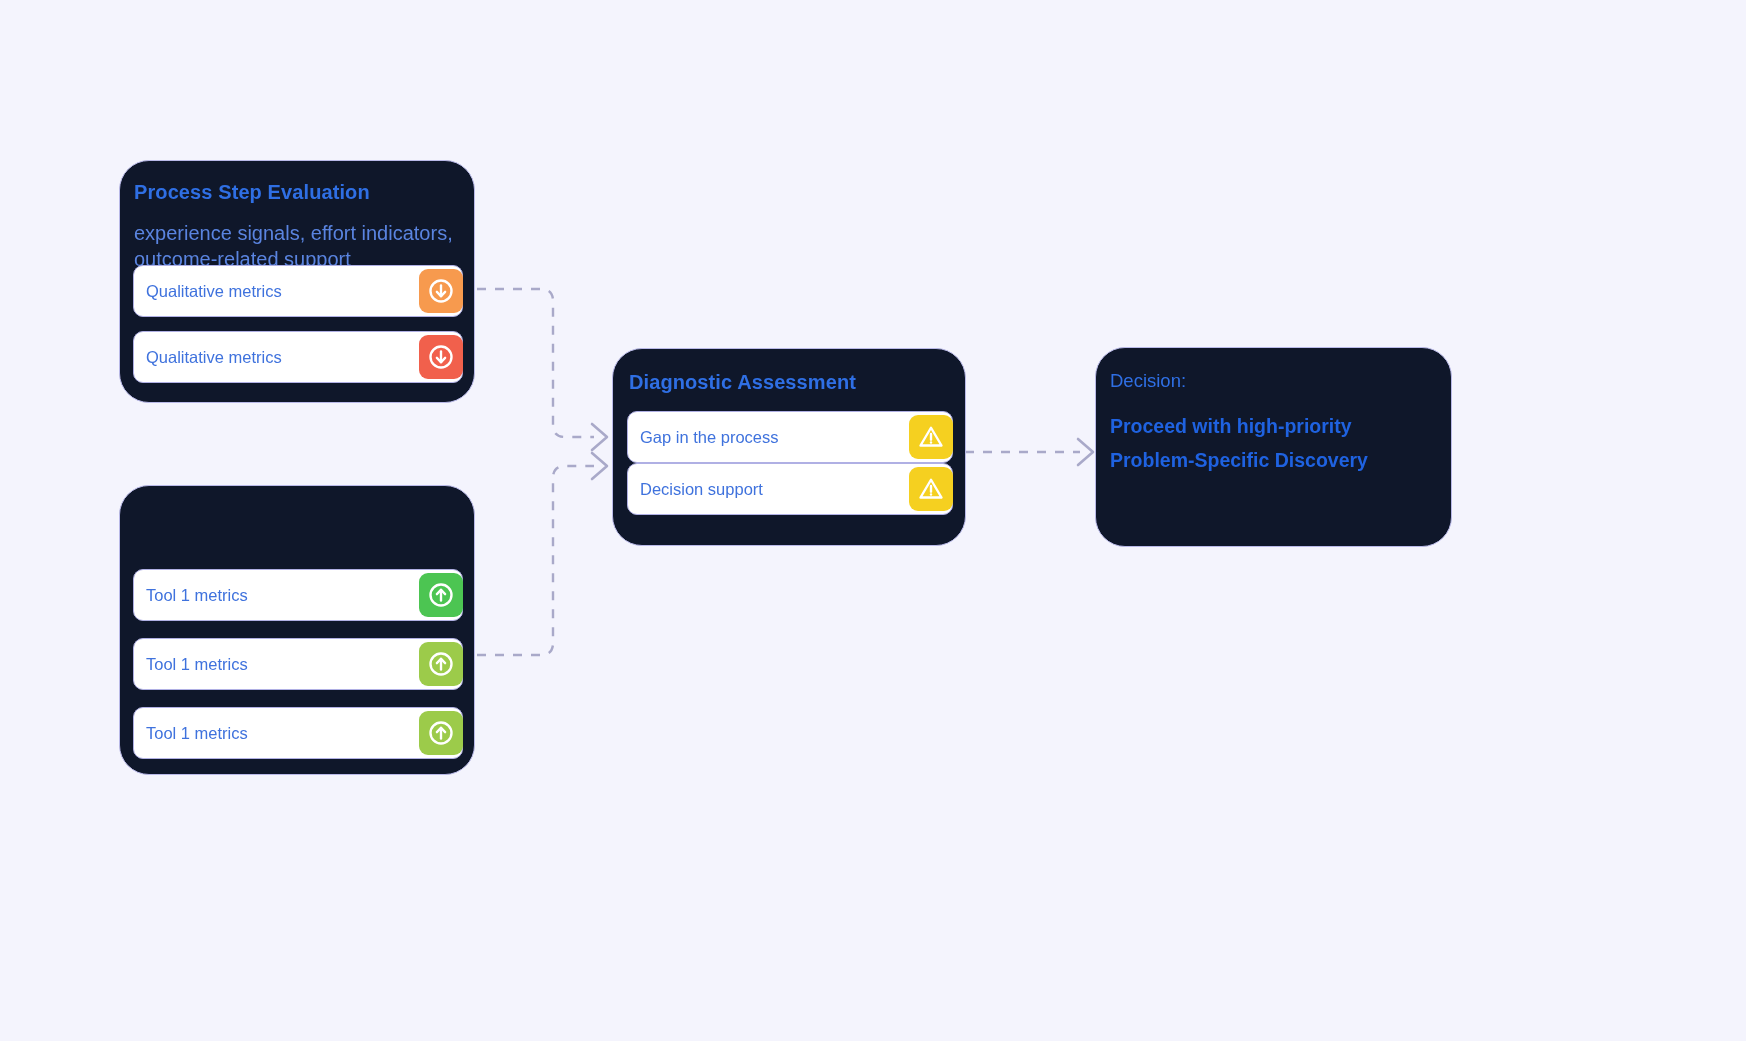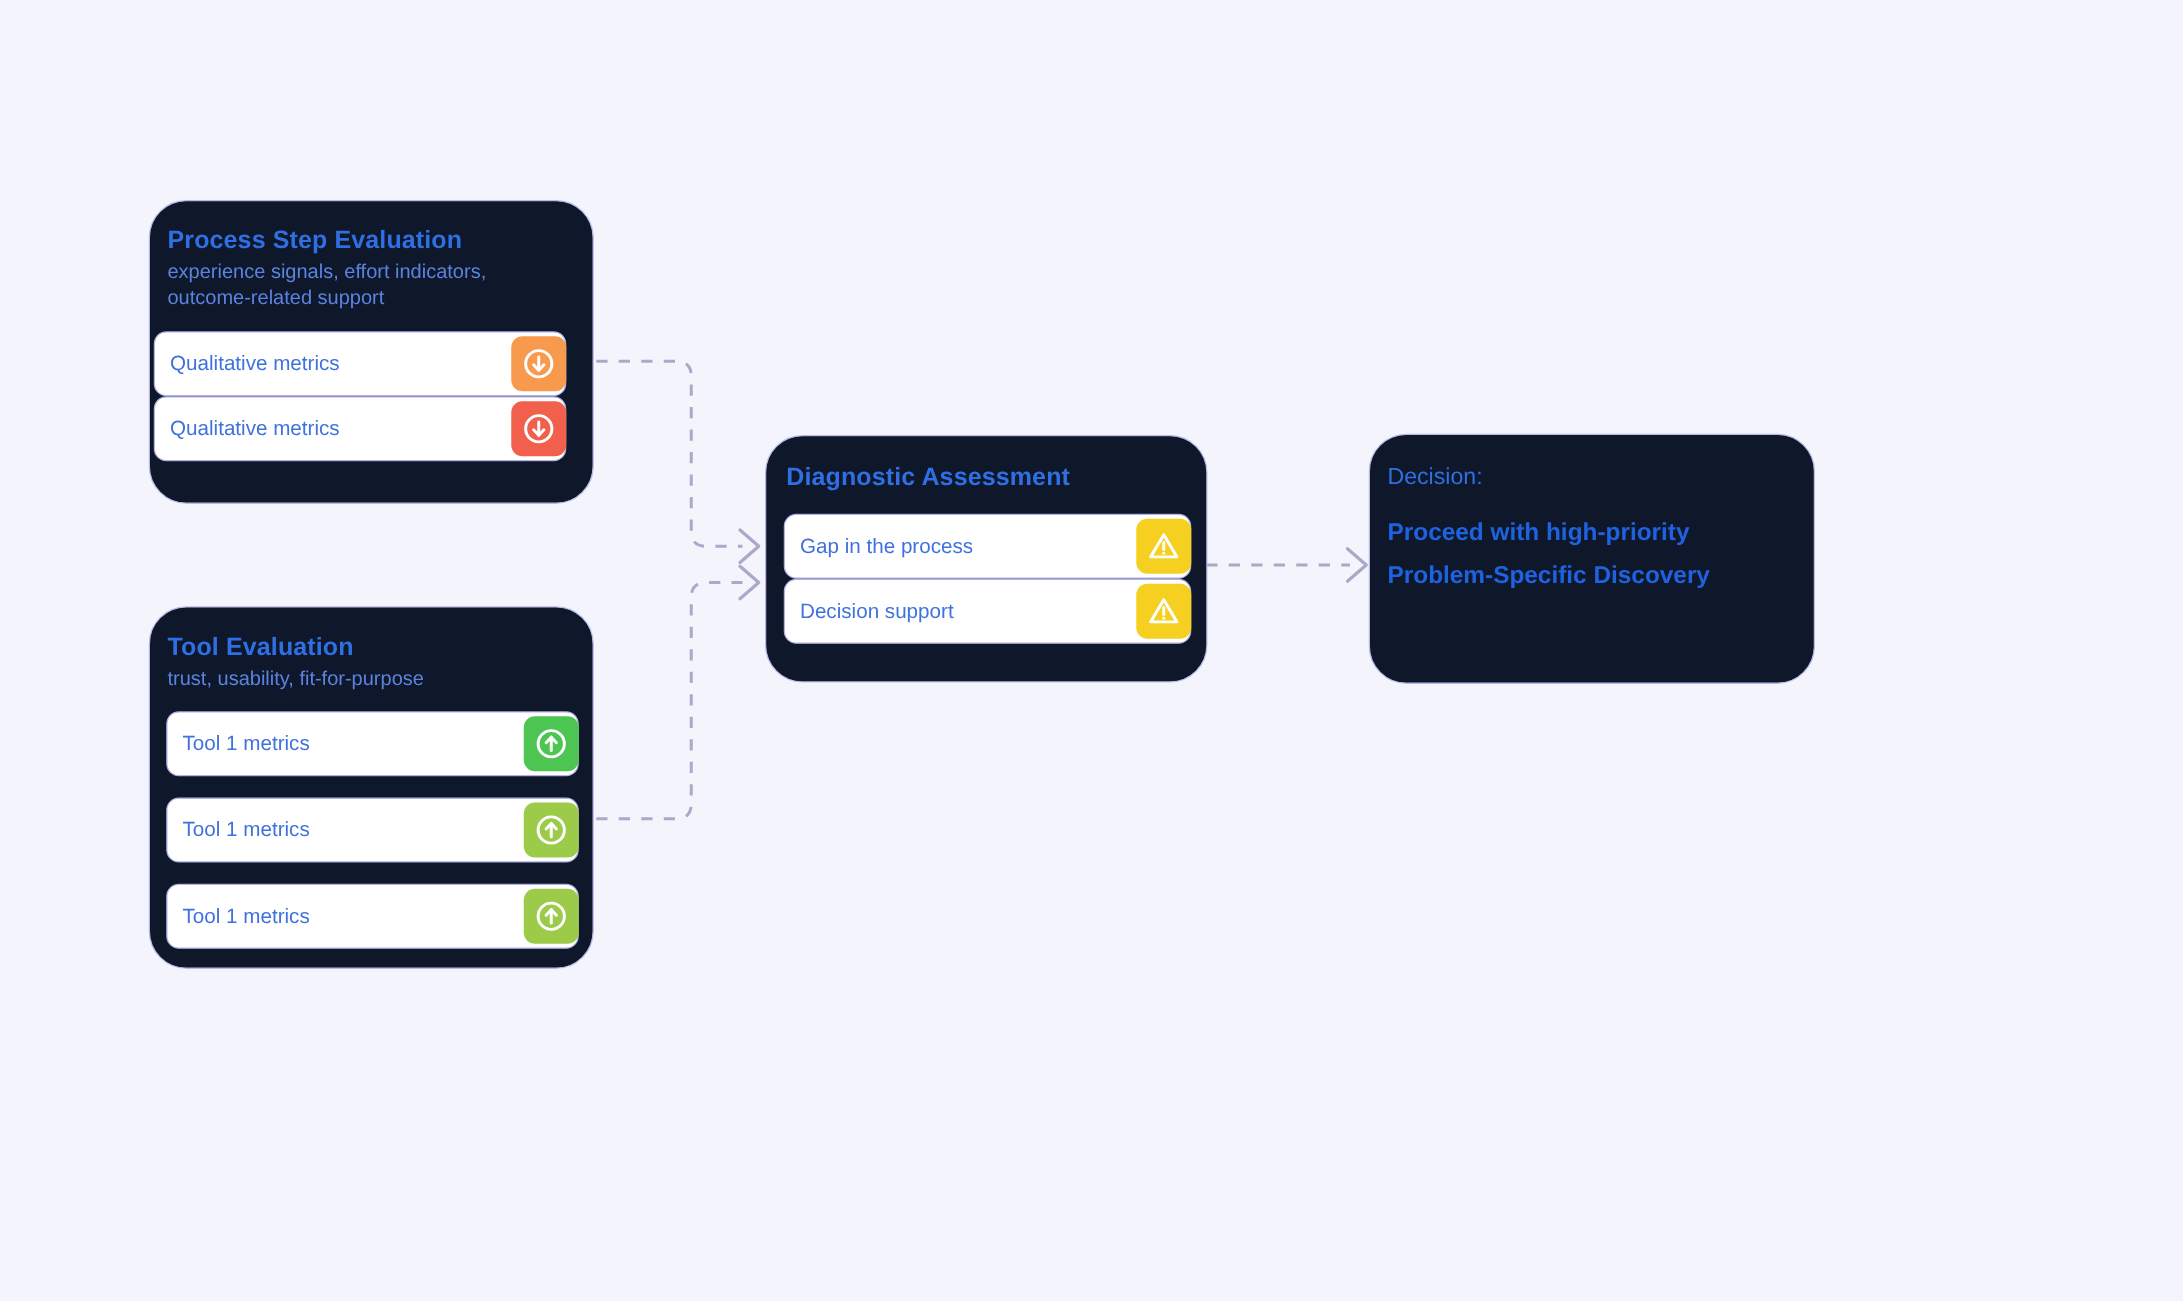--- a/index.html
+++ b/index.html
@@ -40,24 +40,24 @@
 
   .card-title {
     color: #2f6fe4;
     font-size: 20px;
     font-weight: bold;
     letter-spacing: 0.1px;
     white-space: nowrap;
   }
   .card-subtitle {
     color: #5a84e0;
-    font-size: 16px;
+    font-size: 20px;
     font-weight: normal;
     line-height: 1.32;
-    margin-top: 3px;
+    margin-top: 16px;
   }
 
   .rows {
     display: flex;
     flex-direction: column;
   }
 
   .metric-row {
     position: relative;
     display: flex;
@@ -92,23 +92,24 @@
   
   #card-process {
     left: 119px;
     top: 160px;
     width: 356px;
     height: 243px;
   }
   #card-process .head { position: absolute; left: 14px; top: 20px; }
   #card-process .rows {
     position: absolute;
-    left: 3px;
+    left: 13px;
     top: 104px;
     width: 330px;
+    gap: 14px;
   }
 
   
   #card-tool {
     left: 119px;
     top: 485px;
     width: 356px;
     height: 290px;
   }
   #card-tool .head { position: absolute; left: 14px; top: 21px; }
@@ -209,24 +210,20 @@
             <line x1="12" y1="7.6" x2="12" y2="16.1"></line>
             <polyline points="8.7,12.7 12,16.2 15.3,12.7"></polyline>
           </svg>
         </span>
       </div>
 
     </div>
   </div>
 
   <div class="card" id="card-tool">
-    <div class="head">
-      <div class="card-title">Tool Evaluation</div>
-      <div class="card-subtitle">trust, usability, fit-for-purpose</div>
-    </div>
     <div class="rows">
 
       <div class="metric-row">
         <span class="metric-label">Tool 1 metrics</span>
         <span class="badge" style="background:#4cc552">
           <svg width="30" height="30" viewBox="0 0 24 24" fill="none" stroke="#ffffff" stroke-width="1.9" stroke-linecap="round" stroke-linejoin="round">
             <circle cx="12" cy="12" r="8.4"></circle>
             <line x1="12" y1="16.4" x2="12" y2="7.9"></line>
             <polyline points="8.7,11.3 12,7.8 15.3,11.3"></polyline>
           </svg>

